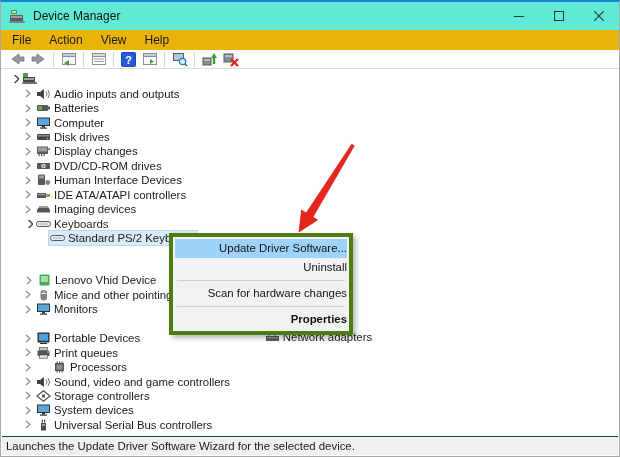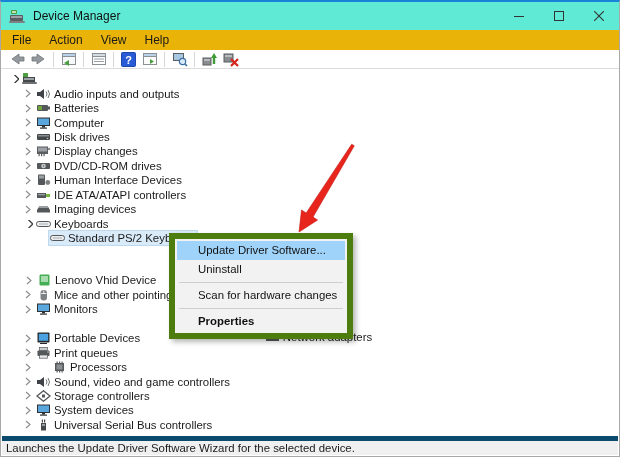--- a/index.html
+++ b/index.html
@@ -31,29 +31,29 @@
   .tree { position:absolute; top:68px; left:1px; right:1px; bottom:20px;
           background:#fff; overflow:hidden; padding-top:2px; }
   .tree-row { height:14.45px; display:flex; align-items:center; font-size:11.4px; color:#1a1a1a; white-space:nowrap; }
   .chev { width:14px; height:12px; flex:0 0 14px; display:flex; align-items:center; justify-content:center; }
   .row-core { display:flex; align-items:center; height:14px; padding:0 3px 0 1px; }
   .row-core.selected { background:#d9eaf9; outline:1px solid #bcd9f0; }
   .tree-icon { width:15px; height:12px; margin-right:3px; flex:0 0 15px; }
   .tree-icon svg { display:block; }
   
   .ctx-menu { position:absolute; left:168px; top:231px; width:184px; z-index:40;
-              background:#f2f2f2; border:6px solid #4d7c0f; padding:2px;
-              box-shadow:3px 3px 5px rgba(0,0,0,0.28); }
+              background:#f2f2f2; border:4px solid #4d7c0f; padding:2px;
+              box-shadow:3px 3px 5px rgba(0,0,0,0.28);text-align:right; }
   .ctx-item { height:19px; line-height:19px; padding-left:21px; font-size:11.4px; color:#111; }
   .ctx-item.highlight { background:#9fd3fa; }
   .ctx-item.bold { font-weight:bold; }
   .ctx-sep { border-top:1px solid #cfcfcf; margin:3px 2px; height:0; }
   
   .statusbar { position:absolute; left:1px; right:1px; bottom:1px; height:19px;
-               background:#f0f0f0; border-top:5px solid #0c4a6e;
+               background:#f0f0f0; border-top:1px solid #0c4a6e;
                display:flex; align-items:center; padding-left:4px;
                font-size:11.4px; color:#1a1a1a; }
   
   .arrow-overlay { position:absolute; inset:0; z-index:50; pointer-events:none; }
 </style>
 </head>
 <body>
 
 <div id="window">
 

